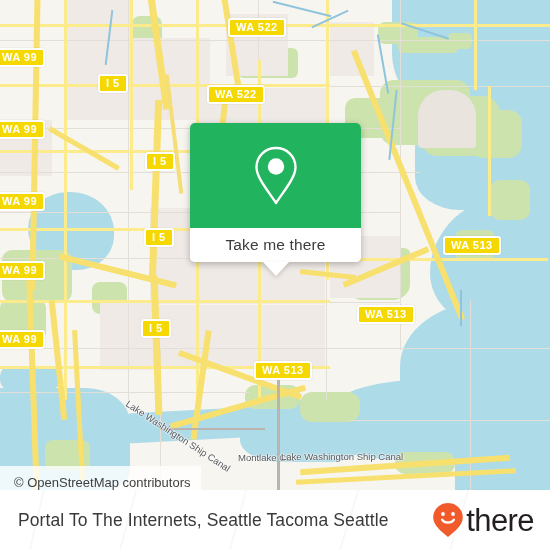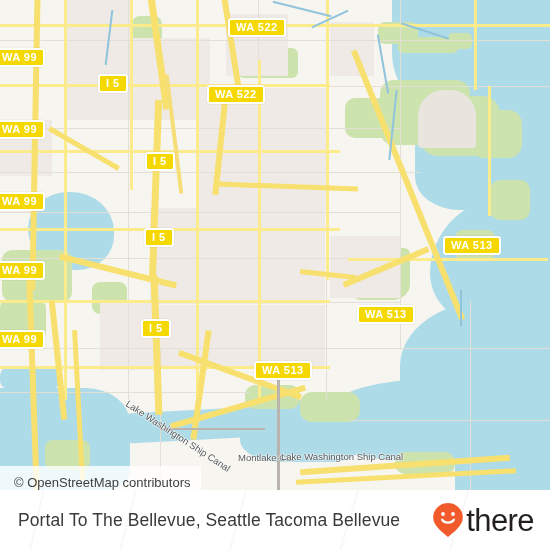--- a/index.html
+++ b/index.html
@@ -217,40 +217,52 @@
     <div class="shield" style="left:145px;top:152px;">I 5</div>
     <div class="shield" style="left:-6px;top:192px;">WA 99</div>
     <div class="shield" style="left:144px;top:228px;">I 5</div>
     <div class="shield" style="left:443px;top:236px;">WA 513</div>
     <div class="shield" style="left:-6px;top:261px;">WA 99</div>
     <div class="shield" style="left:357px;top:305px;">WA 513</div>
     <div class="shield" style="left:141px;top:319px;">I 5</div>
     <div class="shield" style="left:-6px;top:330px;">WA 99</div>
     <div class="shield" style="left:254px;top:361px;">WA 513</div>
 
+    <div id="card">
+      <div id="card-green">
+        <svg id="card-pin" viewBox="0 0 52 64">
+          <path d="M26 4 C15 4 6.5 12.5 6.5 23.2 C6.5 34 19 48 26 59 C33 48 45.5 34 45.5 23.2 C45.5 12.5 37 4 26 4 Z" fill="none" stroke="#FFFFFF" stroke-width="2.4" stroke-linejoin="round"></path>
+          <circle cx="26" cy="22.5" r="8.2" fill="#FFFFFF"></circle>
+        </svg>
+      </div>
+      <div id="card-foot">
+        <span id="card-cta">Take me there</span>
+      </div>
+      <div id="card-notch"></div>
+    </div>
 
     <div id="attrib">
       <span>© OpenStreetMap contributors</span>
     </div>
   </div>
 
   <div id="bottombar">
     <svg id="bar-wm" viewBox="0 0 550 260" preserveAspectRatio="none">
       <g stroke="#8a8a8a" stroke-width="2" fill="none">
         <path d="M30 260 L90 0"></path>
           <path d="M120 260 L190 0"></path>
         <path d="M230 260 L300 0"></path>
           <path d="M340 260 L420 0"></path>
         <path d="M450 260 L530 0"></path>
         <path d="M0 90 L550 60"></path>
           <path d="M0 170 L550 140"></path>
       </g>
     </svg>
 
-    <div id="bar-title">Portal To The Bellevue, Seattle Tacoma Bellevue</div>
+    <div id="bar-title">Portal To The Internets, Seattle Tacoma Seattle</div>
 
     <div id="brand">
       <svg width="32" height="36" viewBox="0 0 32 36">
         <path d="M16 1 C7.8 1 1.2 7.5 1.2 15.4 C1.2 24 11 30.5 16 35 C21 30.5 30.8 24 30.8 15.4 C30.8 7.5 24.2 1 16 1 Z" fill="#F15B2B"></path>
         <circle cx="11" cy="12" r="1.9" fill="#FFFFFF"></circle>
         <circle cx="21" cy="12" r="1.9" fill="#FFFFFF"></circle>
         <path d="M10 17.6 C12.4 21.6 19.6 21.6 22 17.6" fill="none" stroke="#FFFFFF" stroke-width="2.1" stroke-linecap="round"></path>
       </svg>
       <span id="brand-word">there</span>
     </div>

